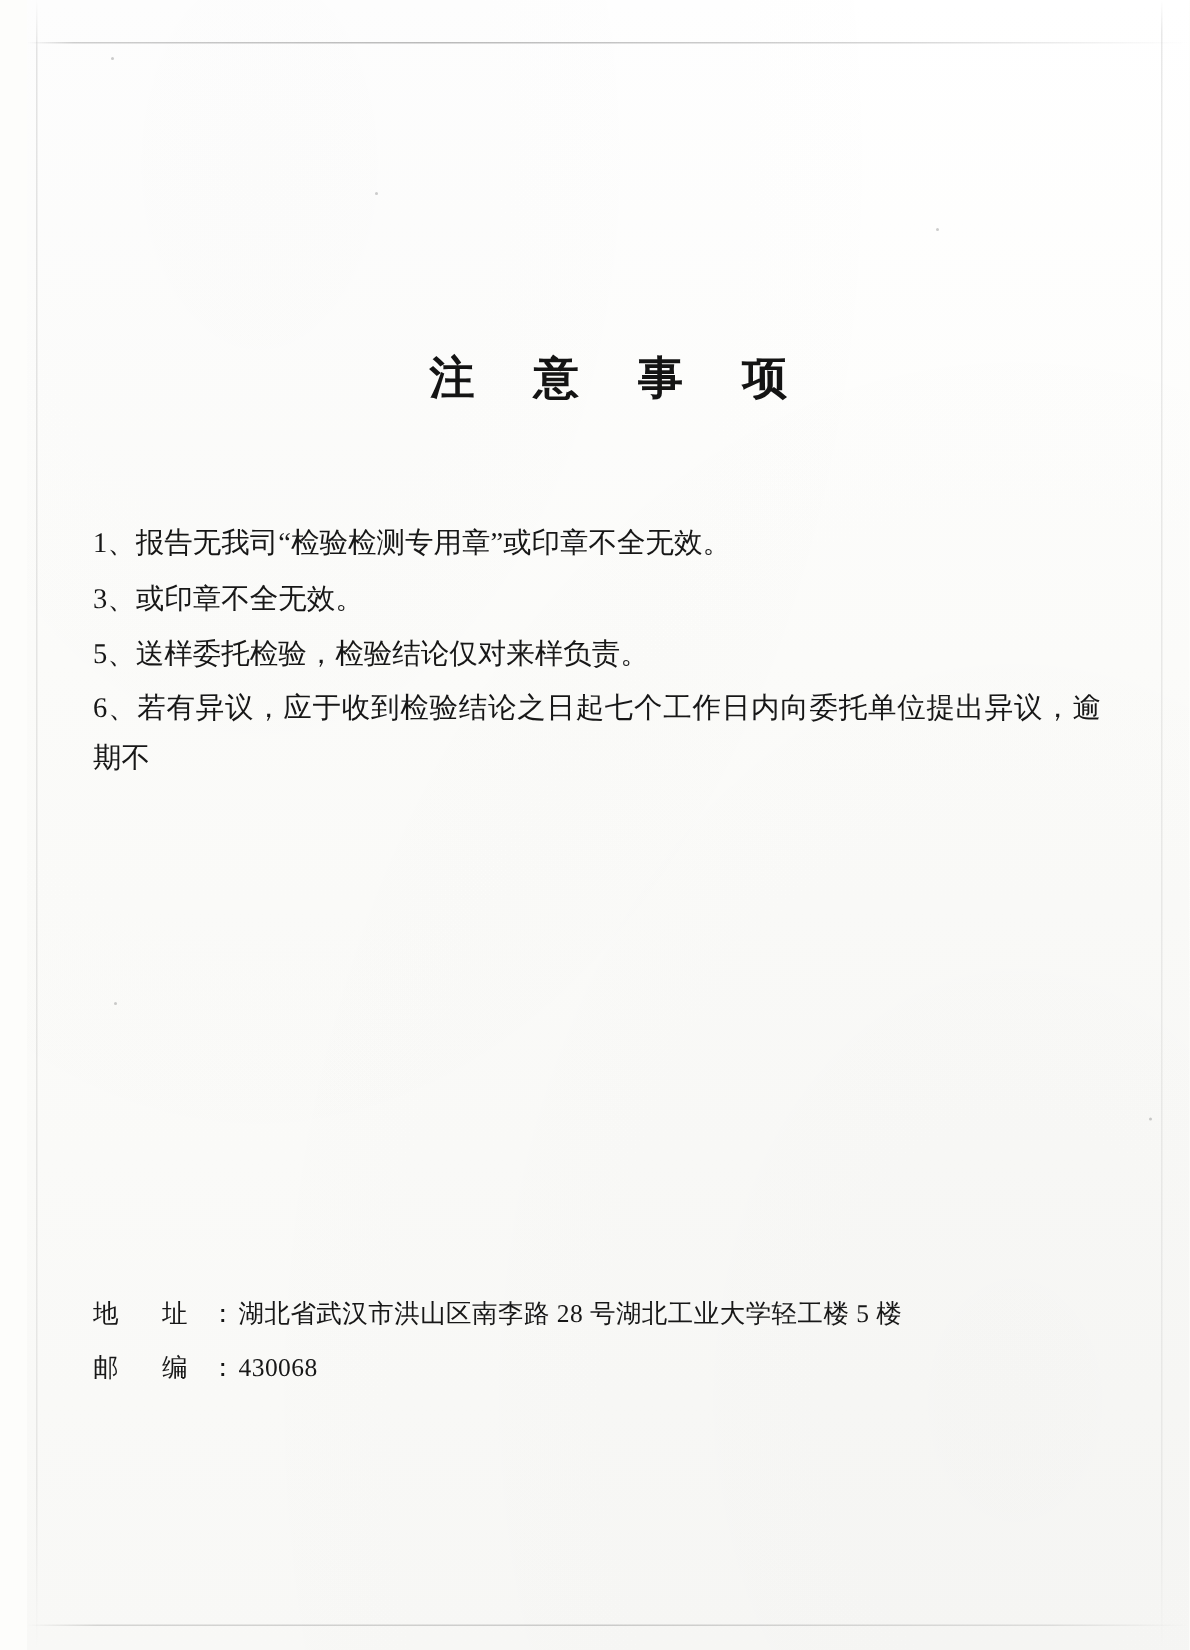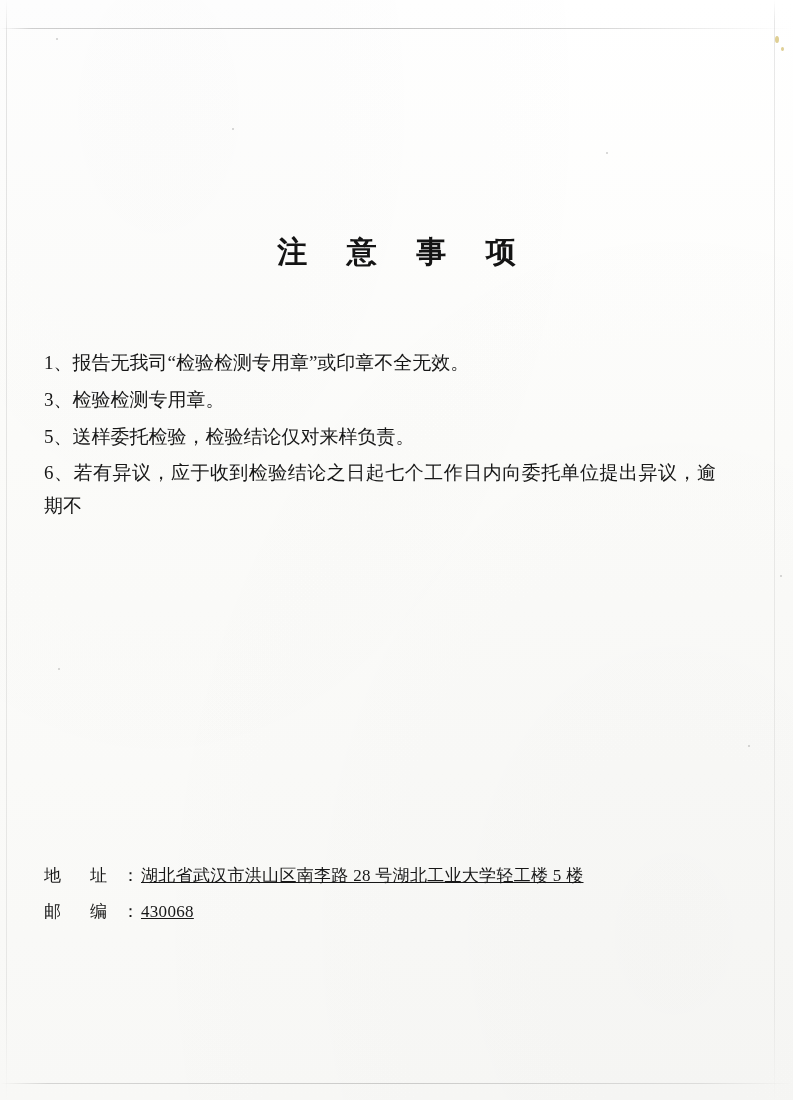--- a/index.html
+++ b/index.html
@@ -18,20 +18,21 @@
   }
 
   
   .page {
     position: absolute;
     inset: 0;
     background:
       radial-gradient(ellipse at 20% 10%, rgba(0,0,0,0.012), rgba(0,0,0,0) 55%),
       radial-gradient(ellipse at 85% 85%, rgba(0,0,0,0.015), rgba(0,0,0,0) 60%),
       linear-gradient(180deg, #ffffff 0%, #fcfcfa 40%, #f8f8f6 100%);
+    margin-left: 18px;
   }
 
   
   .scan-top-rule {
     position: absolute;
     left: 0;
     top: 28px;
     width: 100%;
     height: 1px;
     background: linear-gradient(90deg,
@@ -141,21 +142,20 @@
   .footer-label {
     display: inline-block;
     width: 78px;
     letter-spacing: 6px;
   }
   .footer-colon {
     margin-right: 2px;
   }
   .footer-value {
     letter-spacing: 0.3px;
-    text-decoration: underline;
   }
 </style>
 </head>
 <body>
 
 <div class="page">
 
   <div class="scan-top-rule"></div>
   <div class="scan-left-edge"></div>
   <div class="scan-right-edge"></div>
@@ -170,21 +170,21 @@
   <div class="speck-yellow" style="left:775px; top:36px; width:4px; height:7px;"></div>
   <div class="speck-yellow" style="left:781px; top:47px; width:3px; height:4px;"></div>
 
   <div class="doc-title">注 意 事 项</div>
 
   <div class="notes">
     <div class="note-item">
       <span>1、</span><span>报告无我司“检验检测专用章”或印章不全无效。</span>
     </div>
     <div class="note-item">
-      <span>3、</span><span>检验检测专用章。</span>
+      <span>3、</span><span>或印章不全无效。</span>
     </div>
     <div class="note-item">
       <span>5、</span><span>送样委托检验，检验结论仅对来样负责。</span>
     </div>
     <div class="note-item wrap">
       <span>6、</span><span>若有异议，应于收到检验结论之日起七个工作日内向委托单位提出异议，逾期不</span>
     </div>
   </div>
 
   <div class="footer">

